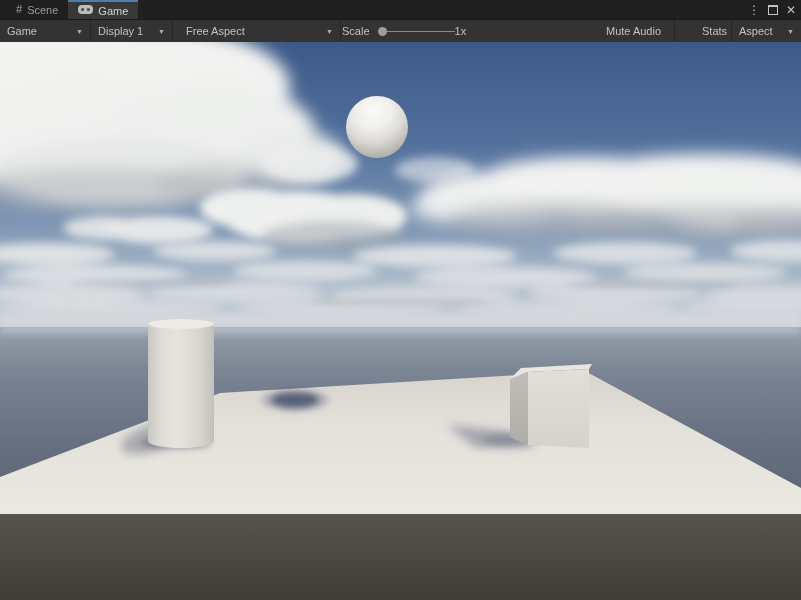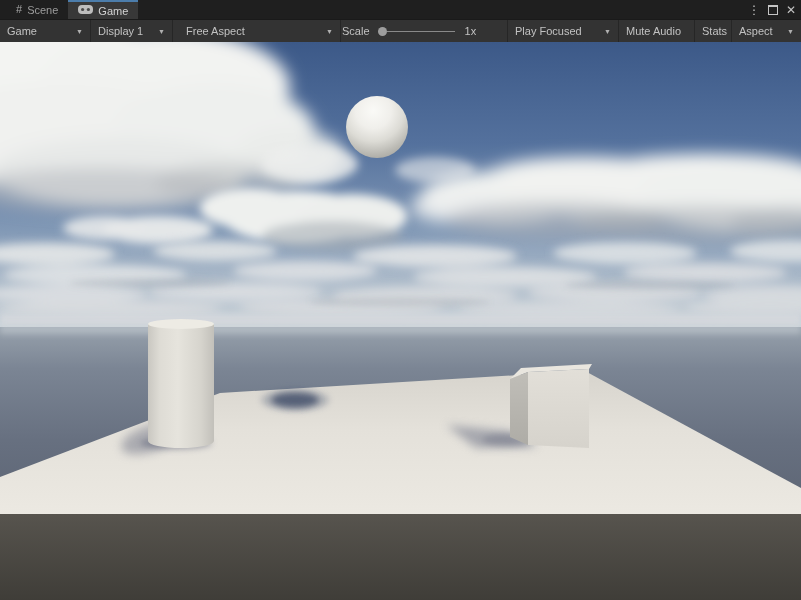--- a/index.html
+++ b/index.html
@@ -45,27 +45,27 @@
     display:flex;align-items:center;
     border-right:1px solid #262626;padding:0 7px;cursor:default;
     white-space:nowrap;
   }
   .titem .arrow{font-size:7px;color:#b0b0b0;margin-left:auto;padding-left:6px;}
   .t-game{left:0;width:91px;}
   .t-display{left:91px;width:82px;text-align:center;}
   .t-aspect{left:179px;width:162px;}
   .t-scale{left:335px;width:151px;border-right:none;}
   .t-play{left:507px;width:112px;border-left:1px solid #262626;}
-  .t-mute{left:619px;width:76px;}
+  .t-mute{left:599px;width:76px;}
   .t-stats{left:695px;width:37px;}
   .t-gizmos{left:732px;width:69px;border-right:none;}
   .scale-slider{display:flex;align-items:center;margin-left:8px;}
   .scale-knob{width:9px;height:9px;border-radius:50%;background:#9d9d9d;}
   .scale-track{width:68px;height:1px;background:#8a8a8a;}
-  .scale-value{margin-left:10px;color:#c2c2c2;}
+  .scale-value{color:#c2c2c2;}
 
   
   .game-view{
     position:absolute;top:42px;left:0;width:801px;height:558px;
     background:#3c5988;
   }
   .game-view svg{display:block;}
 </style>
 </head>
 <body>
@@ -107,24 +107,20 @@
       <span>Free Aspect</span>
       <span class="arrow">▼</span>
     </div>
     <div class="titem t-scale">
       <span>Scale</span>
       <span class="scale-slider">
         <span class="scale-knob"></span>
         <span class="scale-track"></span>
       </span>
       <span class="scale-value">1x</span>
-    </div>
-    <div class="titem t-play">
-      <span>Play Focused</span>
-      <span class="arrow">▼</span>
     </div>
     <div class="titem t-mute">
       <span>Mute Audio</span>
     </div>
     <div class="titem t-stats">
       <span>Stats</span>
     </div>
     <div class="titem t-gizmos">
       <span>Aspect</span>
       <span class="arrow">▼</span>

